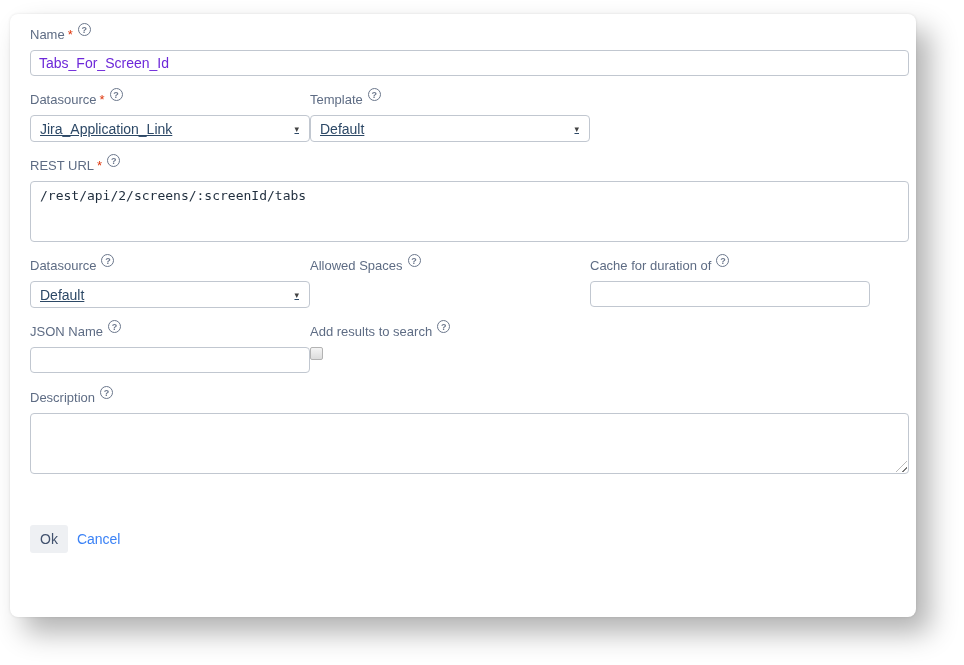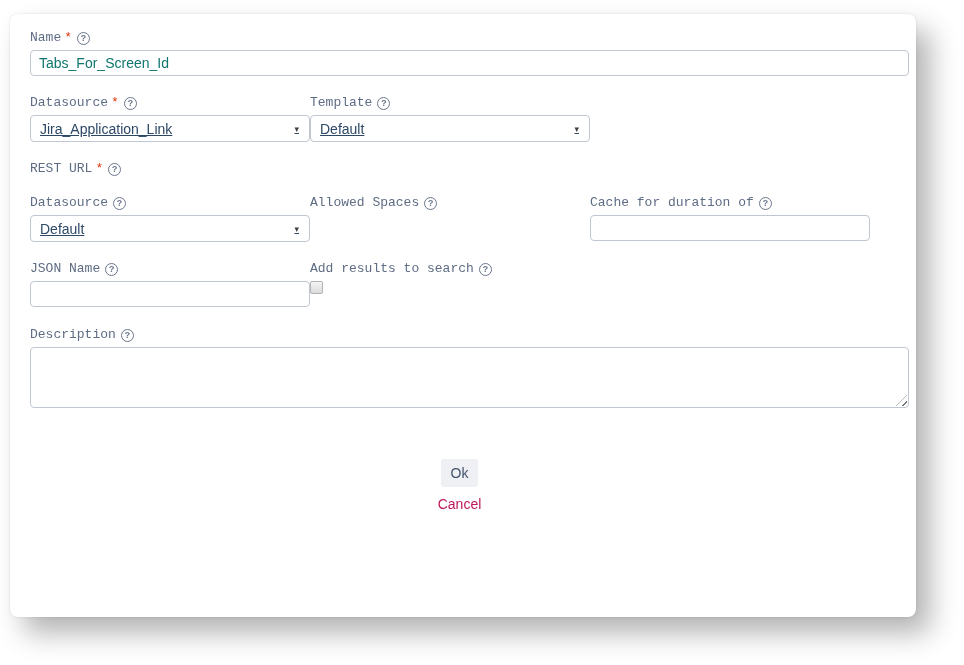--- a/index.html
+++ b/index.html
@@ -16,24 +16,23 @@
     background: #ffffff;
     border-radius: 8px;
     box-shadow: 0 0 3px rgba(0,0,0,0.10), 14px 16px 28px rgba(0,0,0,0.30);
     padding: 13px 7px 0 20px;
   }
   .field-label {
     font-size: 13px;
     color: #5e6c84;
     margin-bottom: 5px;
     display: flex;
-    align-items: flex-end;
+    align-items: flex-start;
     height: 18px;
     white-space: nowrap;
-    font-family: Liberation Mono, monospace;
   }
   .req {
     color: #de350b;
     margin-left: 3px;
     font-size: 13px;
   }
   .help-icon {
     display: inline-block;
     width: 13px; height: 13px;
     border: 1px solid #6b778c;
@@ -48,21 +47,21 @@
   }
   .row { display: flex; }
   .col { width: 280px; }
   .mt { margin-top: 16px; }
 
   input.text-input, .textarea-wrap textarea, .selectbox {
     border: 1px solid #c1c7d0;
     border-radius: 4px;
     background: #ffffff;
     width: 100%;
-    color: #0f766e;
+    color: #6d28d9;
     outline: none;
   }
   input.name-input {
     height: 33px;
     font-size: 18px;
     padding: 2px 9px;
     font-family: "Liberation Sans", "DejaVu Sans", sans-serif;
   }
   input.text-input {
     height: 26px;
@@ -115,40 +114,39 @@
   }
   .checkbox {
     width: 13px; height: 13px;
     border: 1px solid #b3b3b3;
     border-radius: 2px;
     background: linear-gradient(#f4f4f4, #dcdcdc);
     margin-top: 3px;
   }
   .button-row {
     display: flex;
-    justify-content: space-between;
+    justify-content: flex-start;
     align-items: center;
     margin-top: 51px;
     padding-right: 20px;
     gap: 9px;
-    flex-direction: column;
   }
   .ok-button {
     background: #eef0f3;
     border: none;
     border-radius: 3px;
     color: #42526e;
     font-size: 14px;
     font-family: "Liberation Sans", "DejaVu Sans", sans-serif;
     padding: 6px 10px;
     height: 28px;
     cursor: pointer;
   }
   .cancel-link {
-    color: #be185d;
+    color: #3b82f6;
     font-size: 14px;
     text-decoration: none;
     cursor: pointer;
   }
 </style>
 </head>
 <body>
 
 <div class="panel">
 
@@ -184,20 +182,23 @@
       </div>
     </div>
   </div>
 
   <div class="field mt">
     <div class="field-label">
       <span>REST URL</span>
       <span class="req">*</span>
       <span class="help-icon">?</span>
     </div>
+    <div class="textarea-wrap">
+      <textarea class="mono" spellcheck="false" style="">/rest/api/2/screens/:screenId/tabs</textarea>
+    </div>
   </div>
 
   <div class="row mt">
     <div class="col">
       <div class="field-label">
         <span>Datasource</span>
         <span class="help-icon">?</span>
       </div>
       <div class="selectbox">
         <span>Default</span>

